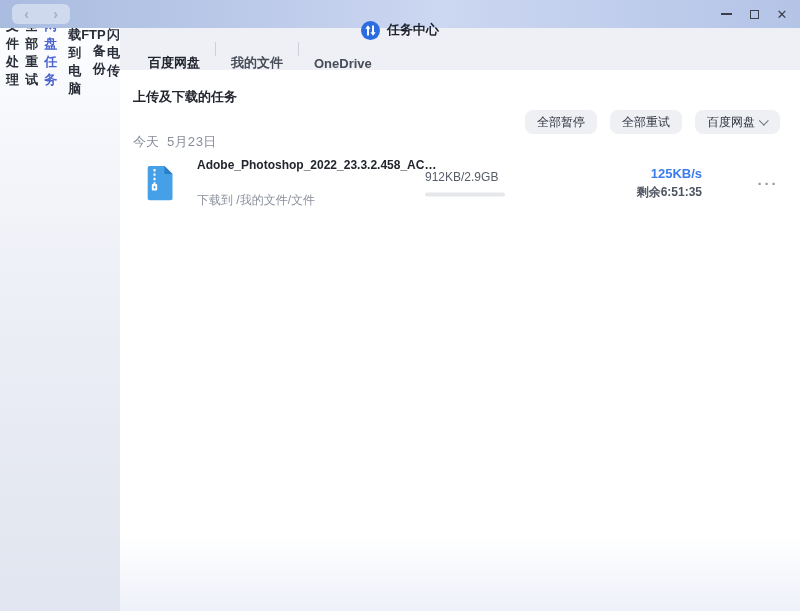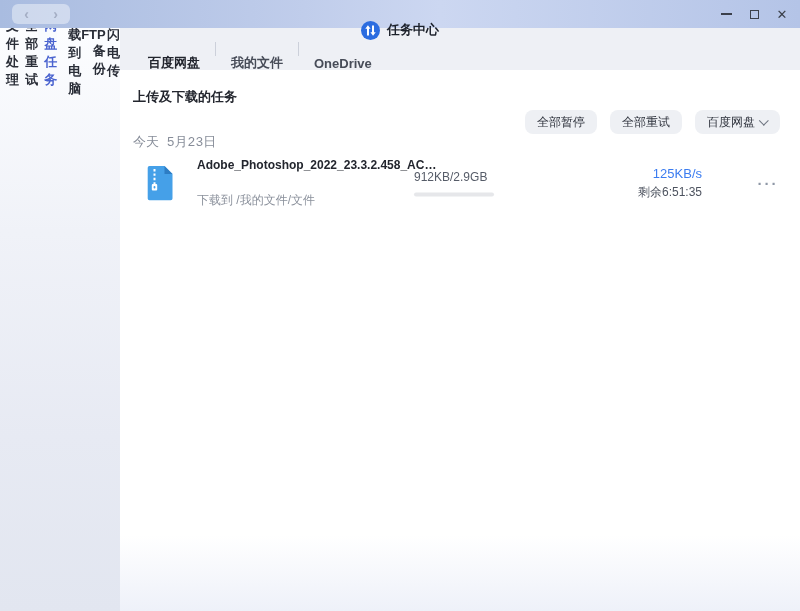--- a/index.html
+++ b/index.html
@@ -59,25 +59,25 @@
     font-family:inherit;font-size:12px;color:#2e323c;display:flex;align-items:center;gap:6px;cursor:pointer;white-space:nowrap;margin-top:22px;}
   .chev-down{width:6px;height:6px;border-left:1.5px solid #6e7480;border-bottom:1.5px solid #6e7480;
     transform:rotate(-45deg) translateY(-1px);display:inline-block;margin-top:-2px;}
   .date{margin-top:19px;font-size:13px;color:#878d99;font-family:Liberation Mono, monospace;}
   
   .task-row{position:relative;height:46px;margin-top:9px;}
   .file-icon{position:absolute;left:12px;top:50%;transform:translateY(-50%);width:30px;height:36px;}
   .task-info{position:absolute;left:64px;top:50%;transform:translateY(-50%);width:246px;overflow:hidden;}
   .task-name{font-size:12px;font-weight:700;color:#23262e;white-space:nowrap;overflow:hidden;text-overflow:ellipsis;}
   .task-dest{font-size:12px;color:#8b919c;margin-top:20px;white-space:nowrap;}
-  .task-progress{position:absolute;left:281px;top:50%;transform:translateY(-50%);width:130px;}
+  .task-progress{position:absolute;left:292px;top:50%;transform:translateY(-50%);width:130px;}
   .progress-text{font-size:12px;color:#565c68;}
   .progress-bar{margin-top:9px;width:80px;height:4px;background:#e6e7ea;border-radius:2px;overflow:hidden;}
   .progress-fill{height:100%;width:0%;background:var(--accent,#3b7cf0);border-radius:2px;}
-  .task-stats{position:absolute;right:78px;top:50%;transform:translateY(-50%);text-align:right;}
+  .task-stats{position:absolute;right:78px;top:50%;transform:translateY(-50%);text-align:right;font-weight:bold;}
   .speed{font-size:13px;color:var(--accent,#3b7cf0);}
   .remaining{font-size:12px;color:#4d535f;margin-top:3px;}
   .more-btn{position:absolute;right:0;top:50%;transform:translateY(-50%);width:24px;text-align:center;
     color:#8e97a6;font-size:15px;font-weight:700;letter-spacing:2px;cursor:pointer;line-height:1;}
 </style>
 </head>
 <body>
 
 <div class="window">
 

